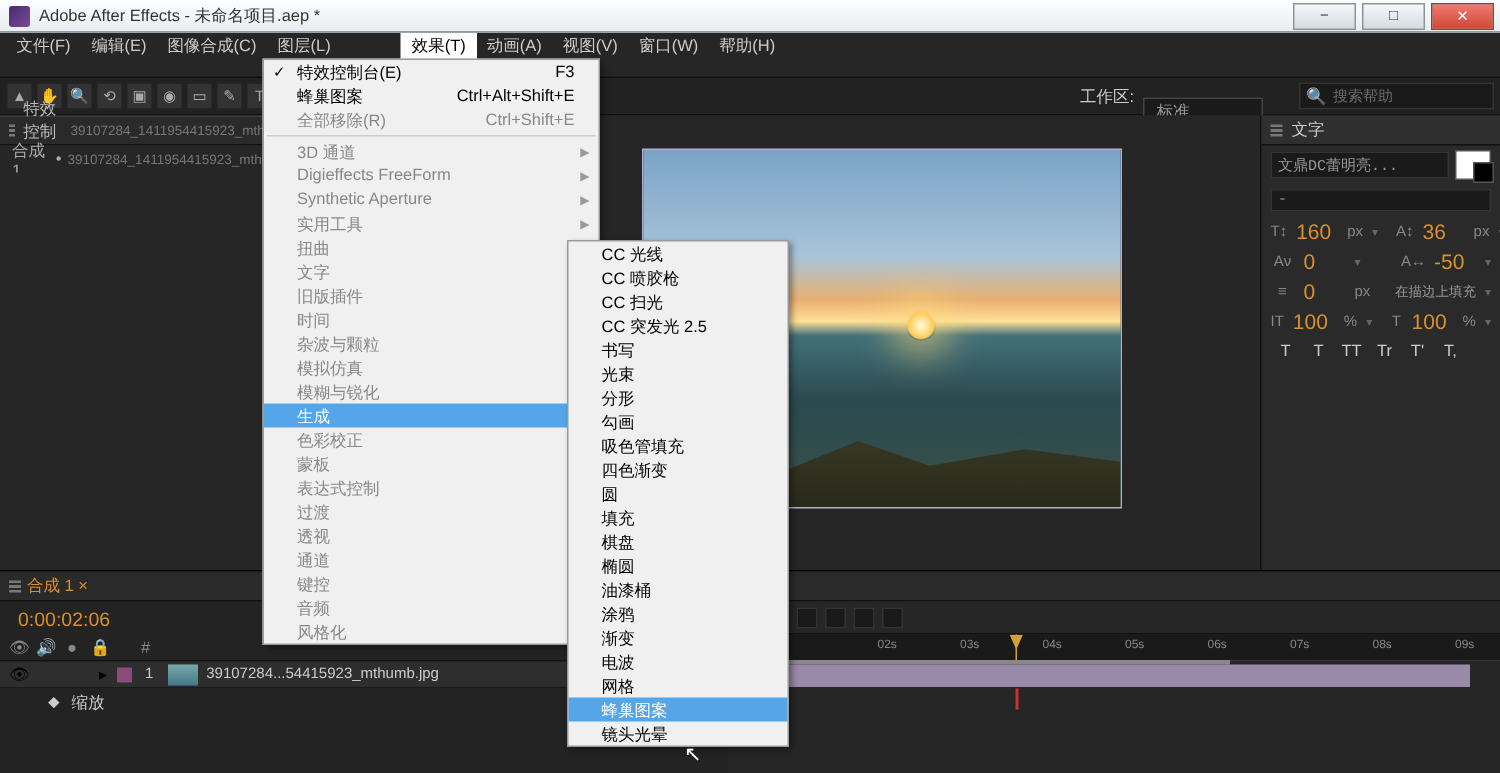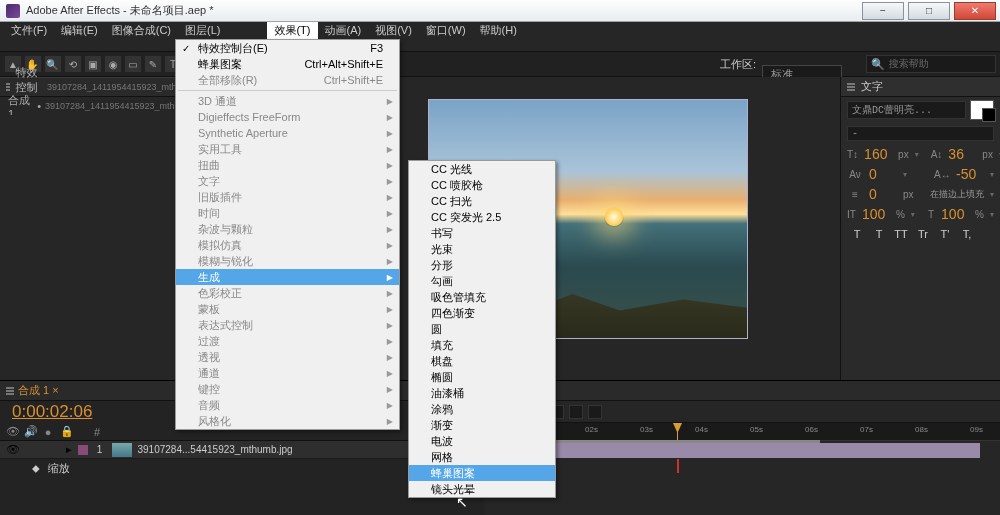--- a/index.html
+++ b/index.html
@@ -48,21 +48,21 @@
 .dropmenu .item { height:16px; display:flex;align-items:center; padding:0 28px 0 22px; color:#000; font-size:11px; white-space:nowrap; position:relative;}
 .dropmenu .item.disabled { color:#888; }
 .dropmenu .item .arrow { position:absolute; right:6px; font-size:8px; color:#000;}
 .dropmenu .item .arrow.dis { color:#999;}
 .dropmenu .item .shortcut { position:absolute; right:16px; }
 .dropmenu .item .check { position:absolute; left:6px; font-size:10px;}
 .dropmenu .sep { height:1px; background:#ccc; margin:2px 2px;}
 .dropmenu .item.hover { background:#54a6e8; color:#fff; }
 .dropmenu .item.hover .arrow { color:#fff; }
 #effects-menu { left:175px; top:39px; width:225px; }
-#generate-menu { left:408px; top:160px; width:148px; }
+#generate-menu { left:378px; top:160px; width:148px; }
 
 
 .comp-viewer { flex:1; background:#262626; display:flex;align-items:center;justify-content:center; position:relative;}
 .frame { width:320px; height:240px; border:1px solid #b0b0d0; position:relative; }
 .frame .img { position:absolute; inset:0; background: linear-gradient(180deg,#7aa3c7 0%,#a9c4d9 30%,#e8b070 42%,#ffe099 48%,#43707a 52%,#2a4a4f 70%,#3a5048 100%);}
 .frame .sun { position:absolute; width:20px;height:20px;border-radius:50%;background:radial-gradient(circle,#fffce0,#ffcc55 60%,transparent 70%);top:45%;left:55%; box-shadow:0 0 25px 10px rgba(255,220,120,0.6);}
 .frame .rocks { position:absolute;bottom:0;left:0;right:0;height:55px;background:linear-gradient(0deg,#2a2a1a,#3a3a28); clip-path: polygon(0 40%,15% 25%,30% 55%,45% 20%,60% 50%,80% 30%,100% 45%,100% 100%,0 100%); }
 
 
 .comp-footer { height:23px; background:#262626;border-top:1px solid #333; display:flex;align-items:center;padding:0 6px;gap:8px;color:#aaa;font-size:10px;}
@@ -82,21 +82,21 @@
 .right .prop-row .unit { color:#888; font-size:10px;}
 .right .prop-row .arr { color:#666; font-size:8px;}
 .right .style-row { display:flex; gap:6px; padding:4px 8px; color:#ccc;}
 .right .style-row span { width:16px;text-align:center; font-size:11px;}
 
 
 .timeline { position:fixed; bottom:0; left:0; right:0; height:135px; background:#232323; border-top:1px solid #000;}
 .tl-hdr { height:20px; background:#2a2a2a;display:flex;align-items:center;padding:0 6px;color:#ccc;gap:4px;border-bottom:1px solid #111;}
 .tl-hdr .tab { color:#d89030;}
 .tl-tc { height:22px; display:flex;align-items:center;padding:0 12px;}
-.tl-tc .tc { color:#d89030; font-size:17px;text-decoration:underline;}
+.tl-tc .tc { color:#d89030; font-size:13px;}
 .tl-tc .icons { margin-left:120px; display:flex; gap:4px;}
 .tl-tc .iconsm { width:14px;height:14px;background:#1a1a1a;border:1px solid #333;color:#888;display:flex;align-items:center;justify-content:center;font-size:8px;}
 .tl-cols { height:18px; display:flex; align-items:center;border-bottom:1px solid #111;padding:0 6px;color:#888;font-size:9px;gap:6px;}
 .tl-cols .eye { width:12px;text-align:center;}
 .tl-row { height:18px; display:flex;align-items:center;padding:0 6px;gap:6px;background:#2e2e2e;border-bottom:1px solid #1a1a1a;}
 .tl-row .colorsw { width:10px;height:10px;background:#8a4a7a;}
 .tl-row .num { color:#ccc;width:12px;text-align:center;font-size:10px;}
 .tl-row .thumb { width:20px;height:14px;background:linear-gradient(#7aa,#478);}
 .tl-row .name { color:#ccc; font-size:10px; max-width:180px; overflow:hidden;text-overflow:ellipsis;white-space:nowrap;}
 .tl-row .mode { color:#999; margin-left:auto;font-size:10px;}

